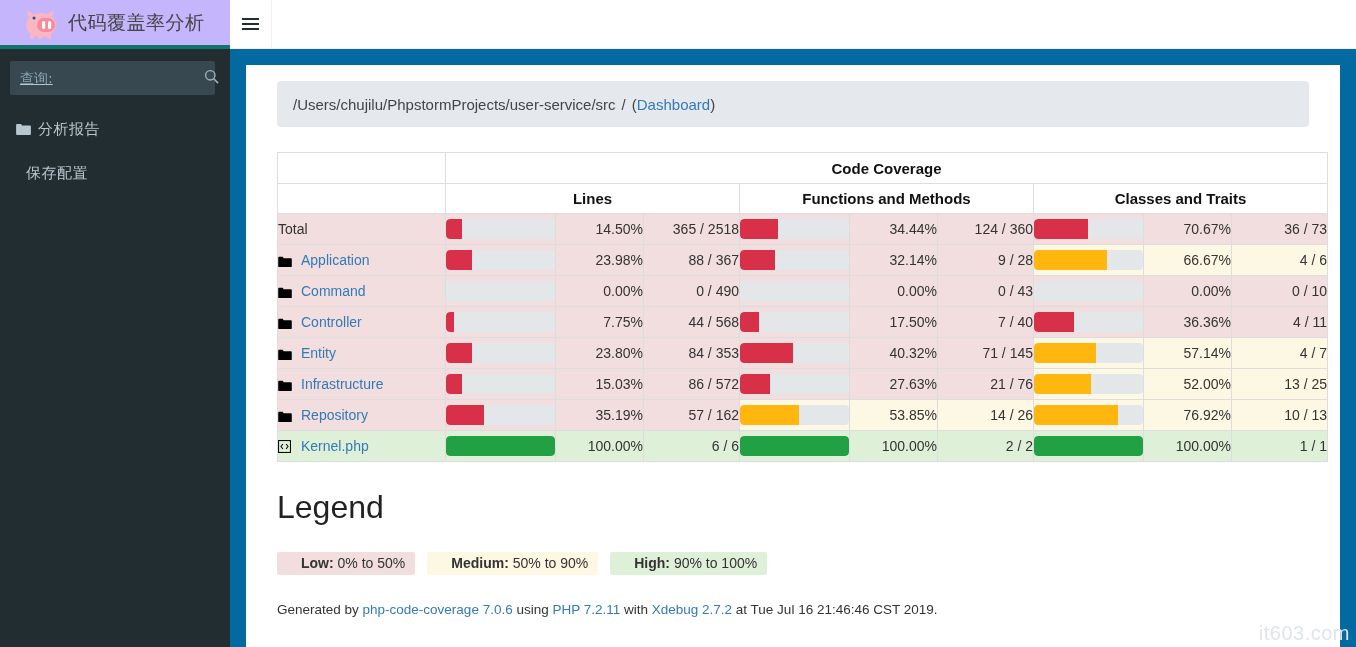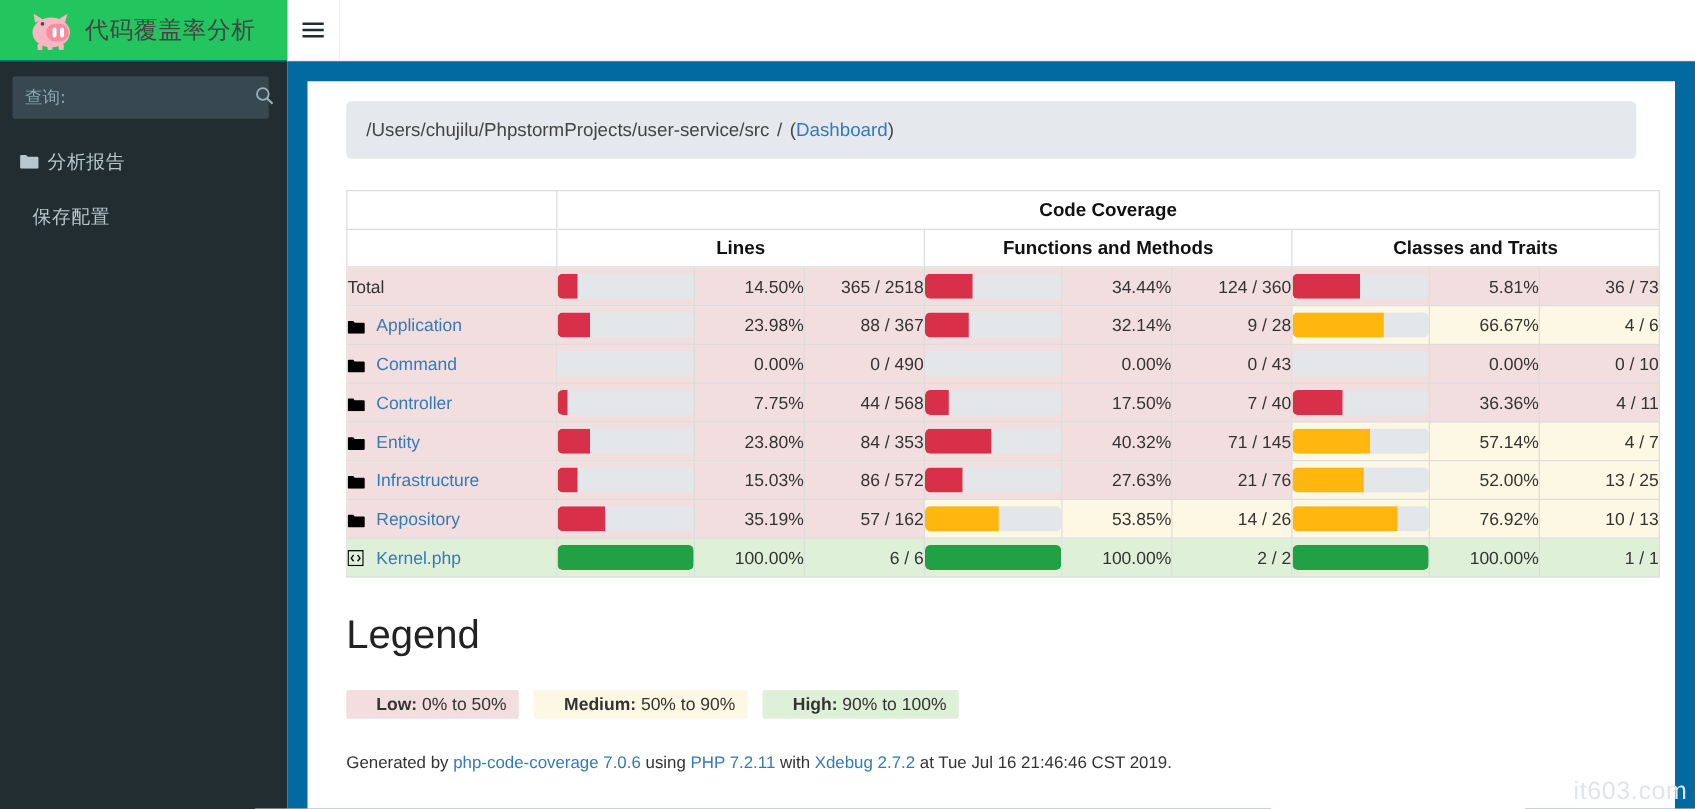--- a/index.html
+++ b/index.html
@@ -15,24 +15,24 @@
   #app { position: relative; width: 1356px; height: 647px; }
 
   
   #sidebar {
     position: absolute; left: 0; top: 0;
     width: 230px; height: 647px;
     background: #222d32;
   }
   #brand {
     height: 49px; width: 230px;
-    background: #22c55e;
+    background: #c4b5fd;
     display: flex; align-items: center;
     padding-left: 24px;
-    border-bottom: 1px solid #0f766e;
+    border-bottom: 4px solid #0f766e;
   }
   #brand .logo { width: 38px; height: 34px; position: relative; flex: 0 0 auto; }
   #brand .brand-text {
     font-size: 19px; color: #444; margin-left: 6px;
     letter-spacing: 0.5px;
     font-family: "DejaVu Sans", "Liberation Sans", sans-serif;
   }
   .searchwrap {
     margin: 12px 15px 0 10px;
     height: 34px;
@@ -40,20 +40,21 @@
     border-radius: 2px;
     display: flex; align-items: center;
     position: relative;
   }
   .searchwrap input {
     flex: 1 1 auto;
     background: transparent; border: 0; outline: none;
     color: #b8c7ce; font-size: 14px;
     padding: 0 10px;
     font-family: "DejaVu Sans", "Liberation Sans", sans-serif;
+    text-decoration: underline;
   }
   .searchwrap input::placeholder { color: #8aa4b1; opacity: 1; }
   .searchwrap .s-icon {
     width: 30px; text-align: center; color: #9fb3bd; font-size: 15px;
     padding-right: 6px;
   }
   .navlist { margin-top: 22px; }
   .navitem {
     display: flex; align-items: center;
     height: 24px; padding-left: 16px; margin-bottom: 20px;
@@ -298,21 +299,21 @@
                   <div class="fill low" style="width:34.44%"></div>
                 </div>
               </td>
               <td class="pct c-low">34.44%</td>
               <td class="frac c-low">124 / 360</td>
               <td class="bar c-low">
                 <div class="progress">
                   <div class="fill low" style="width:49.32%"></div>
                 </div>
               </td>
-              <td class="pct c-low">5.81%</td>
+              <td class="pct c-low">70.67%</td>
               <td class="frac c-low">36 / 73</td>
             </tr>
             <tr class="lvl-low">
               <td class="name c-low"><span class="ficon"><svg class="fi" width="14" height="11" viewBox="0 0 16 13" aria-hidden="true">
                     <path d="M0 2a1 1 0 0 1 1-1h4.2l1.3 1.6H15a1 1 0 0 1 1 1V12a1 1 0 0 1-1 1H1a1 1 0 0 1-1-1z" fill="#000"></path>
                   </svg></span><a href="#">Application</a></td>
               <td class="bar c-low">
                 <div class="progress">
                   <div class="fill low" style="width:23.98%"></div>
                 </div>

